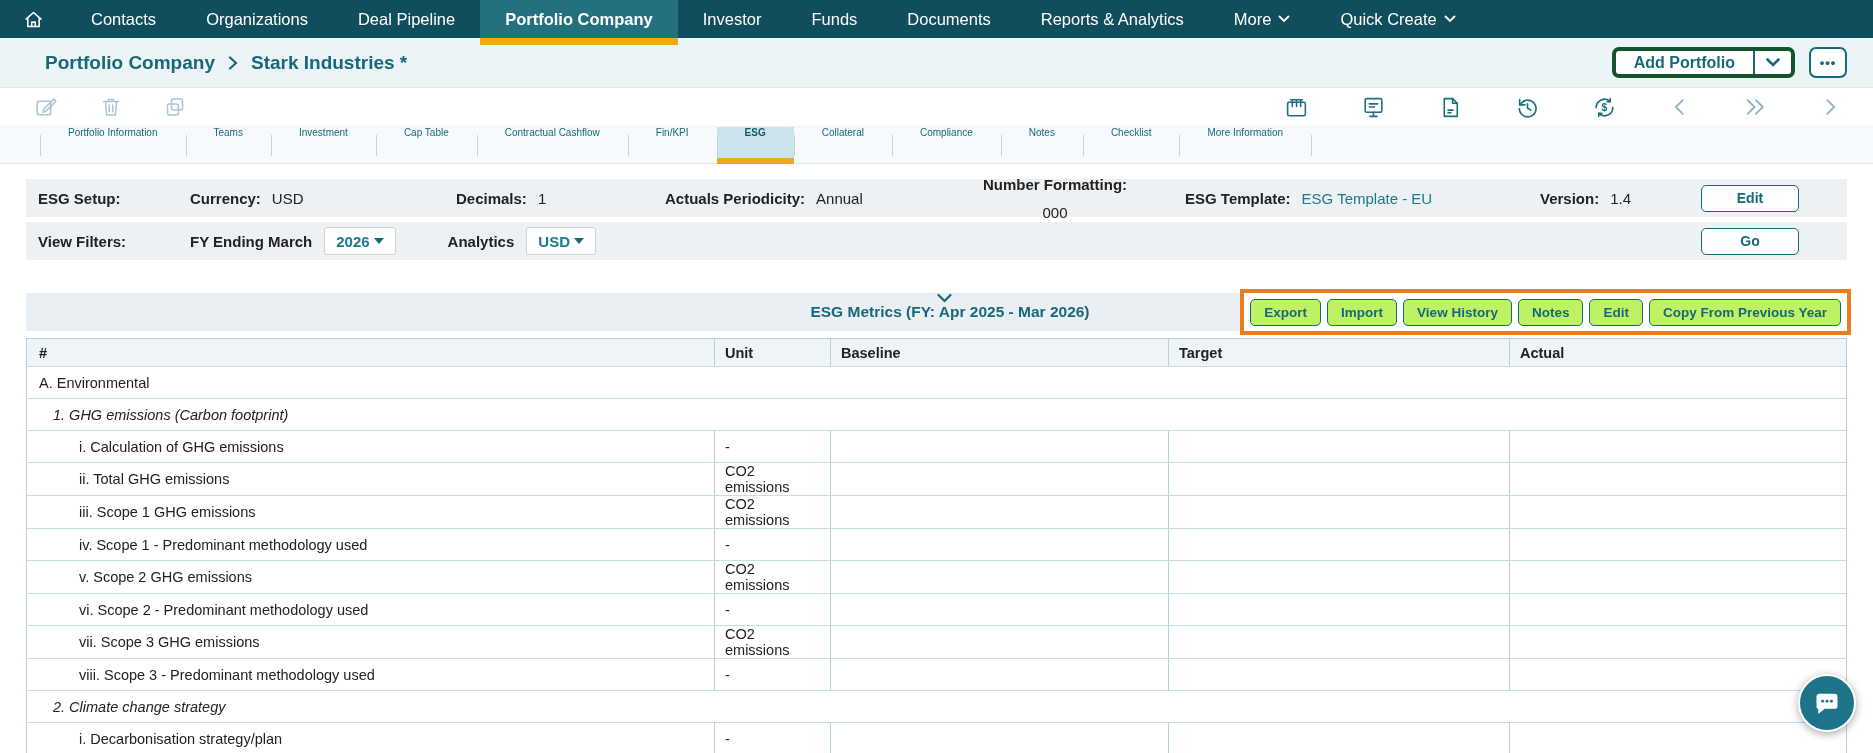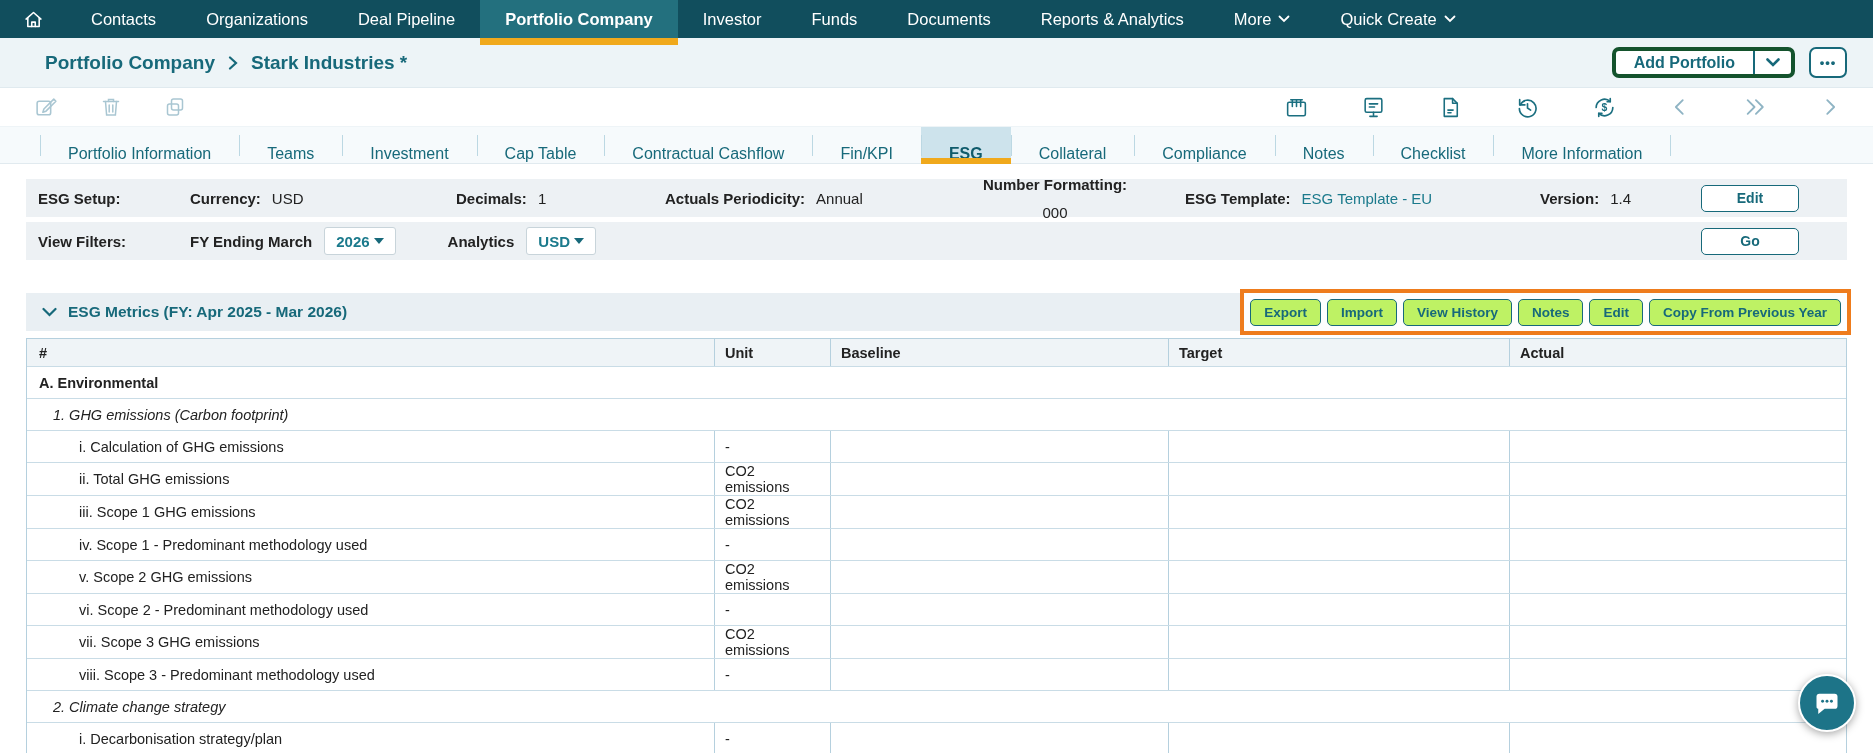--- a/index.html
+++ b/index.html
@@ -27,21 +27,21 @@
   
   .toolbar { height:38px; display:flex; align-items:center; padding:0 32px 0 34px; background:#fff; }
   .tool-left { display:flex; gap:40px; align-items:center; color:#a9c6d2; }
   .tool-right { margin-left:auto; display:flex; gap:52px; align-items:center; color:#1b6f80; }
   .ticon { display:block; cursor:pointer; }
   .chev-dim { color:#8fb4c4; }
 
   
   .tabs { display:flex; align-items:stretch; height:38px; background:#f6fafc; border-top:1px solid #eef4f7; border-bottom:1px solid #e1eaef; padding-left:40px; }
   .tabs-list { display:flex; align-items:stretch; }
-  .tab { display:flex; align-items:flex-end; padding:0 28px; color:#17697a; font-size:16px; position:relative; cursor:pointer; white-space:nowrap; }
+  .tab { display:flex; align-items:flex-start; padding:0 28px; color:#17697a; font-size:10px; position:relative; cursor:pointer; white-space:nowrap; }
   .tab::before { content:""; position:absolute; left:0; top:8px; width:1px; height:21px; background:#bcd8e3; }
   .tab.active { background:#cde3ec; font-weight:bold; color:#0f5b6b; }
   .tab.active::after { content:""; position:absolute; left:0; right:0; bottom:-1px; height:6px; background:#f0a91c; }
   .tab-end-divider { width:1px; height:21px; background:#bcd8e3; margin-top:8px; }
 
   
   .info-band { margin:15px 26px 0; }
   .band-row { display:flex; align-items:center; height:38px; background:#edf1f4; padding-left:12px; font-size:15px; color:#222; }
   .band-row + .band-row { margin-top:5px; }
   .s-title { width:152px; font-weight:bold; }
@@ -51,33 +51,33 @@
   .f-cur { width:266px; } .f-dec { width:209px; } .f-per { width:260px; } .f-fmt { width:260px;flex-direction:column; } .f-tpl { width:355px; }
   .link-val { color:#1b7a8c; cursor:pointer; }
   .outline-btn { background:#fff; border:1.5px solid #17697a; border-radius:5px; color:#17697a; font-weight:bold; font-size:14px; height:27px; width:98px; cursor:pointer; font-family:inherit; }
   .row-end-btn { margin-left:auto; margin-right:48px; }
   .sel { display:flex; align-items:center; gap:4px; background:#fff; border:1px solid #c8d4da; border-radius:3px; height:28px; padding:0 11px; color:#1b7a8c; font-weight:bold; font-size:15px; cursor:pointer; }
   .sel .arrow { width:0; height:0; border-left:5px solid transparent; border-right:5px solid transparent; border-top:6px solid #17697a; }
   .sel-2026 { margin-left:12px; } .cur-lbl { margin-left:52px; font-weight:bold; } .sel-usd { margin-left:12px; }
   .fy-lbl { font-weight:bold; }
 
   
-  .metrics-bar { margin:33px 26px 0; height:38px; background:#e9eff3; display:flex; align-items:center; padding-left:16px; position:relative; }
+  .metrics-bar { margin:33px 26px 0; height:38px; background:#e9eff3; display:flex; align-items:center; padding-left:16px; position:relative;flex-direction:column; }
   .metrics-title { color:#17697a; font-weight:bold; font-size:15.5px; margin-left:11px; }
   .metrics-actions { position:absolute; right:-4px; top:-4px; bottom:-4px; display:flex; align-items:center; gap:6px; border:4px solid #ee7c1d; background:#fdfefe; padding:0 6px; }
   .m-btn { height:27px; padding:0 13px; background:#bef264; border:1.5px solid #17697a; border-radius:5px; color:#17697a; font-weight:bold; font-size:13.5px; white-space:nowrap; cursor:pointer; font-family:inherit; }
 
   
   .metrics-table { margin:7px 26px 0; border:1px solid #b5d0de; border-bottom:none; font-size:14.5px; color:#222; background:#fff; }
   .t-row { display:grid; grid-template-columns:687px 116px 338px 341px 1fr; border-bottom:1px solid #c9dce6; min-height:32px; }
   .t-row.t-head { background:#eff4f7; font-weight:bold; min-height:28px; }
   .t-cell { display:flex; align-items:center; padding:0 10px; border-left:1px solid #b5d0de; }
   .t-cell:first-child, .t-cell.is-first { border-left:none; padding-left:12px; }
   .t-row.section, .t-row.group { display:flex; }
-  .t-row.section .t-cell { font-weight:bold;text-align:center; }
+  .t-row.section .t-cell { font-weight:normal;text-align:center; }
   .t-row.group .t-cell { font-style:italic; padding-left:26px; }
   .t-row.metric .t-cell.c0 { padding-left:52px; }
   .t-row.section .t-cell, .t-row.group .t-cell { border-left:none; flex:1; }
 
   
   .chat-fab { position:absolute; right:17px; bottom:21px; width:58px; height:58px; border-radius:50%; background:#1d7488; border:2px solid #fff; box-shadow:0 2px 9px rgba(0,0,0,.35); display:flex; align-items:center; justify-content:center; cursor:pointer; }
 </style>
 </head>
 <body>
 

